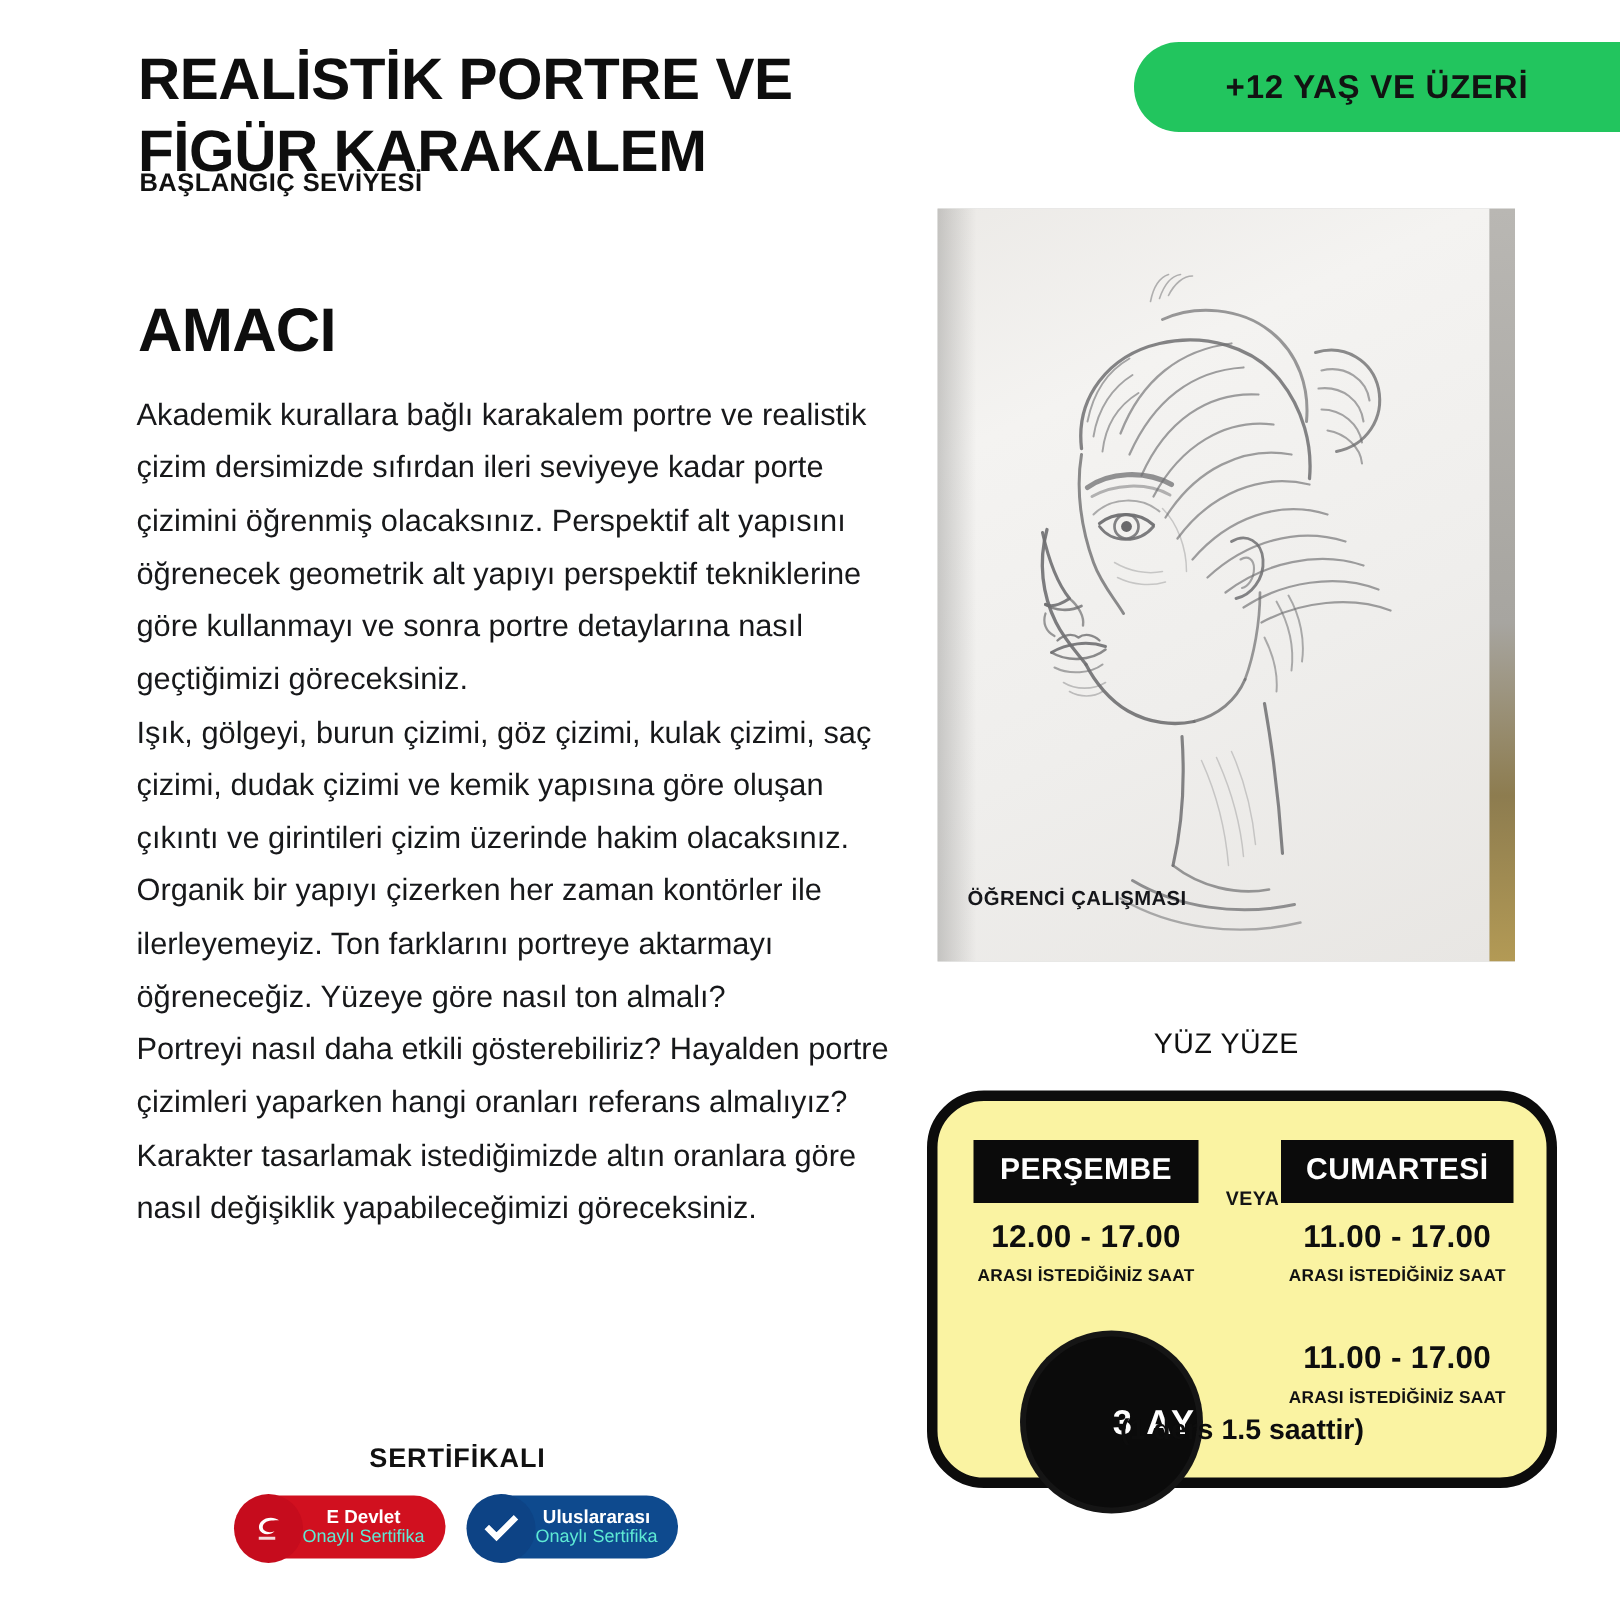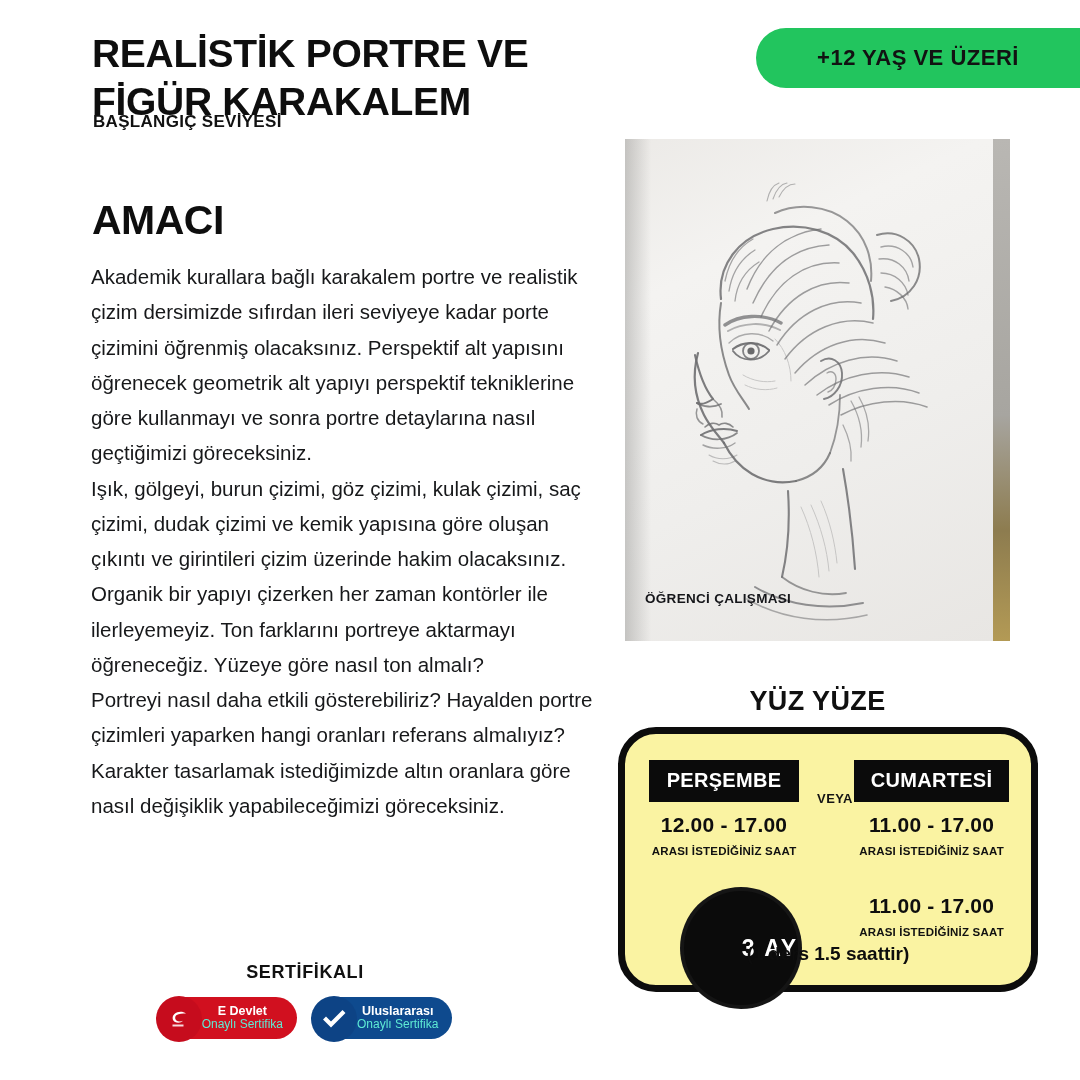--- a/index.html
+++ b/index.html
@@ -93,21 +93,21 @@
   }
   .photo svg{ position:absolute; left:0; top:0; }
   .photo-caption{
     position:absolute; left:20px; bottom:35px;
     font-size:13.5px; font-weight:800; letter-spacing:.3px; color:#15161a;
   }
 
   
   .yuz-yuze{
     position:absolute; left:625px; top:686px; width:385px;
-    text-align:center; font-size:27px; font-weight:700;
+    text-align:center; font-size:19px; font-weight:400;
     letter-spacing:.4px; color:#101010;
   }
   .sched{
     position:absolute; left:618px; top:727px; width:420px; height:265px;
     background:#faf3a2; border:7px solid #0c0c0c; border-radius:38px;padding-left:16px;
   }
   .sched-grid{
     position:absolute; left:0; top:0; right:0; bottom:0;
   }
   .col{ position:absolute; text-align:center; }

